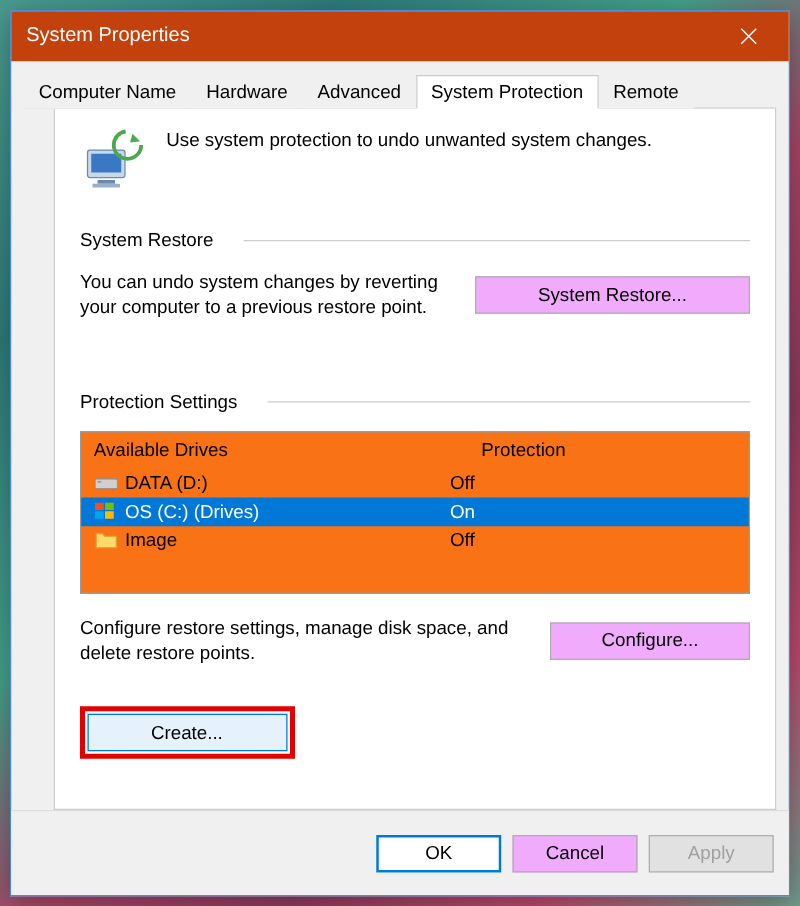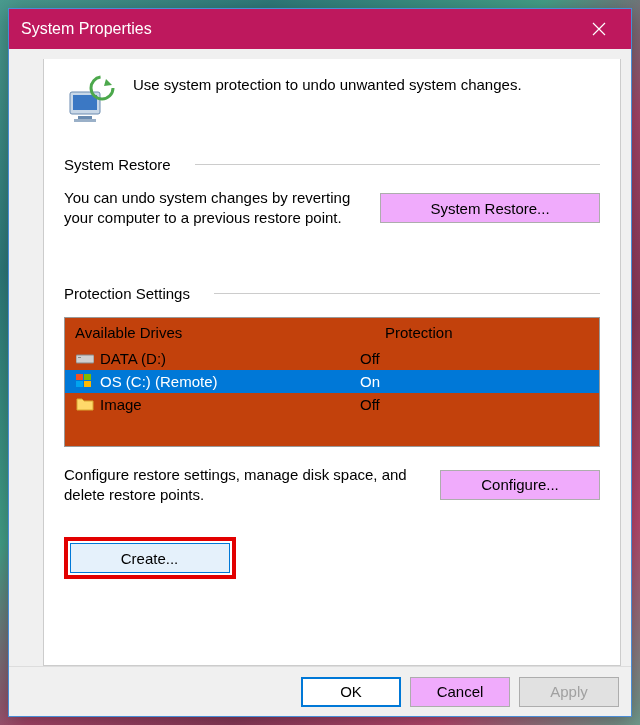--- a/index.html
+++ b/index.html
@@ -10,21 +10,21 @@
     overflow: hidden;
   }
   .dialog {
     width: 624px; height: 709px;
     background: #f0f0f0;
     border: 1px solid #4a8dd6;
     display: flex; flex-direction: column;
     box-shadow: 0 4px 20px rgba(0,0,0,0.3);
   }
   .titlebar {
-    height: 40px; background: #be185d;
+    height: 40px; background: #c2410c;
     display: flex; align-items: center;
     padding: 0 12px; color: #fff; font-size: 16px;
   }
   .titlebar .title { flex: 1; }
   .titlebar .close {
     width: 40px; height: 34px; display: flex; align-items: center; justify-content: center;
     font-size: 18px; cursor: default; color: #fff; font-weight: 300;
   }
   .content { flex: 1; padding: 10px 10px 0 10px; display: flex; flex-direction: column; }
   .tab-row { display: flex; border-bottom: 1px solid #ccc; }
@@ -51,53 +51,60 @@
   .row .desc { flex: 1; font-size: 15px; color: #000; line-height: 1.35; }
   .btn {
     min-width: 160px; height: 30px; background: #f0abfc; border: 1px solid #adadad;
     font-size: 15px; color: #000; display: flex; align-items: center; justify-content: center;
     padding: 0 20px;
   }
   .btn.disabled { color: #a0a0a0; background: #e1e1e1; }
   .btn.highlighted { background: #e5f1fb; border: 1px solid #0078d7; padding-left: 19px; }
   .highlight-wrap { border: 4px solid #e20000; padding: 2px; display: inline-flex; }
   .drives {
-    border: 1px solid #999; background: #c2410c;
+    border: 1px solid #999; background: #f97316;
     padding: 0; margin-bottom: 18px;
   }
   .drives-header { display: flex; padding: 6px 10px 6px 10px; font-size: 15px; }
   .col-drive { flex: 0 0 310px; }
   .col-prot { flex: 1; }
   .drive-row { display: flex; padding: 3px 10px; font-size: 15px; }
   .drive-row.selected { background: #0078d7; color: #fff; }
   .drive-icon { width: 20px; height: 16px; margin-right: 5px; display: flex; align-items: center; justify-content: center; }
   .drive-name { flex: 0 0 285px; display: flex; align-items: center; }
   .drives-spacer { height: 30px; }
   .button-bar {
-    height: 50px; display: flex; align-items: center; justify-content: flex-end;
+    height: 68px; display: flex; align-items: center; justify-content: flex-end;
     gap: 9px; padding: 0 12px; border-top: 1px solid #ddd; background: #f0f0f0;
   }
   .button-bar .btn { min-width: 100px; height: 30px; }
   .btn.default { border: 2px solid #0078d7; background: #fff; }
   .spacer-large { height: 38px; }
 </style>
 </head>
 <body>
 
 <div class="dialog">
   <div class="titlebar">
     <div class="title">System Properties</div>
     <div class="close">
       <svg width="14" height="14" viewBox="0 0 14 14">
           <path d="M1 1 L13 13 M13 1 L1 13" stroke="#fff" stroke-width="1.2"></path>
         </svg>
     </div>
   </div>
 
   <div class="content">
+    <div class="tab-row">
+      <div class="tab">Computer Name</div>
+      <div class="tab">Hardware</div>
+      <div class="tab">Advanced</div>
+      <div class="tab active">System Protection</div>
+      <div class="tab">Remote</div>
+    </div>
 
     <div class="tabpanel">
       <div class="intro">
         <div class="intro-icon">
           <svg width="54" height="54" viewBox="0 0 54 54">
             <rect x="6" y="18" width="30" height="22" rx="2" fill="#c9d8e8" stroke="#6a8bb0" stroke-width="1"></rect>
             <rect x="9" y="21" width="24" height="15" fill="#3b78c4"></rect>
             <rect x="14" y="42" width="14" height="3" fill="#6a8bb0"></rect>
             <rect x="10" y="45" width="22" height="3" fill="#9ab0c8"></rect>
             <circle cx="38" cy="14" r="11" fill="none" stroke="#4ca84c" stroke-width="3" stroke-dasharray="50 20"></circle>
@@ -143,21 +150,21 @@
         <div class="drive-row selected">
           <div class="drive-name">
             <span class="drive-icon">
               <svg width="18" height="14" viewBox="0 0 18 14">
                   <rect x="0" y="0" width="7" height="6" fill="#f25022"></rect>
                   <rect x="8" y="0" width="7" height="6" fill="#7fba00"></rect>
                   <rect x="0" y="7" width="7" height="6" fill="#00a4ef"></rect>
                   <rect x="8" y="7" width="7" height="6" fill="#ffb900"></rect>
                 </svg>
             </span>
-            <span>OS (C:) (Remote)</span>
+            <span>OS (C:) (Drives)</span>
           </div>
           <div class="col-prot">On</div>
         </div>
         <div class="drive-row">
           <div class="drive-name">
             <span class="drive-icon">
               <svg width="18" height="14" viewBox="0 0 18 14">
                   <path d="M1 2 h5 l2 2 h9 v9 h-16 z" fill="#ffd96a" stroke="#d9a830"></path>
                 </svg>
             </span>

